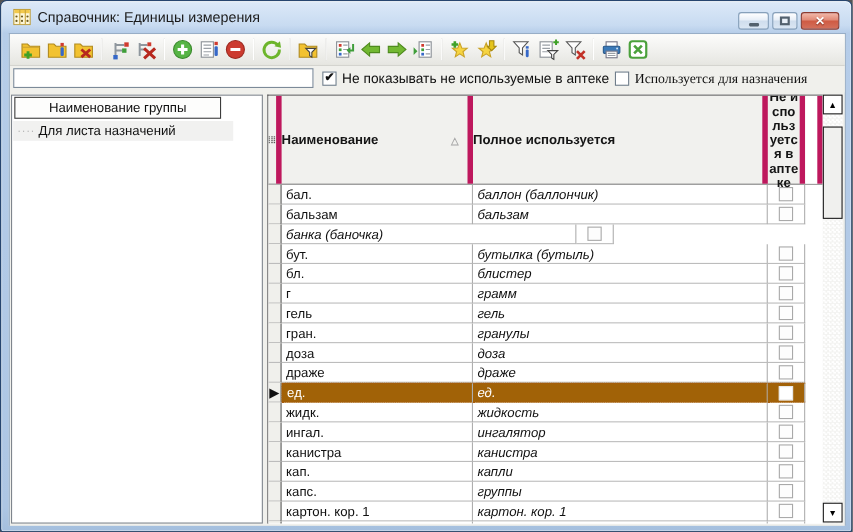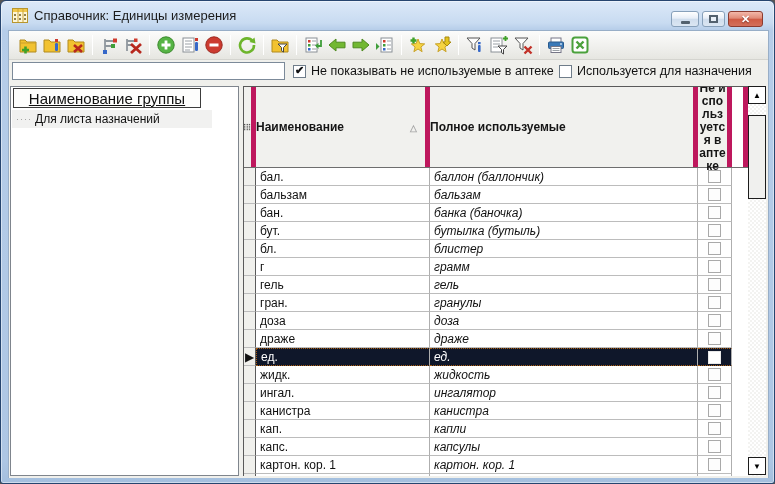--- a/index.html
+++ b/index.html
@@ -34,29 +34,29 @@
     background:linear-gradient(180deg,#fcfcfb 0%,#efefec 60%,#e6e6e1 100%); border-bottom:1px solid #d4d4cf; padding-left:7px; }
   .tb { width:24px; height:24px; display:flex; align-items:center; justify-content:center; border-radius:2px; }
   .tb svg { width:20px; height:20px; }
   .tbsep { width:1px; height:20px; background:#c2c2bd; border-right:1px solid #ffffff; margin:0 4px; }
 
   
   .filterrow { position:absolute; left:0; top:29px; width:759px; height:24px; background:#f0f0ec; }
   .searchbox { position:absolute; left:3px; top:2px; width:273px; height:18px; border:1px solid #7c8a99;
     background:#fff; font-size:12px; padding:0 3px; font-family:"Liberation Sans",sans-serif; outline:none; }
   .chk { position:absolute; top:4px; display:flex; align-items:center; gap:5px; font-size:12.5px; color:#111; white-space:nowrap; }
-  .chk1 { left:284px; } .chk2 { left:550px; }
+  .chk1 { left:284px; } .chk2 { left:550px;font-family:Liberation Serif, serif; }
   .cbox { width:13px; height:13px; background:#fff; border:1px solid #6f7d8a; display:inline-flex;
     align-items:center; justify-content:center; font-size:11px; font-weight:bold; color:#111; }
   .cbox.checked::after { content:"✔"; margin-top:-2px; }
 
   
   .grouppanel { position:absolute; left:1px; top:55px; width:229px; height:390px; background:#fff; border:1px solid #7f858d; }
   .grouphdr { position:absolute; left:2px; top:1px; width:188px; height:20px; border:1px solid #3c3c3c;
-    background:#fdfdfc; display:flex; align-items:center; justify-content:center; font-size:15px; color:#111;text-decoration:underline; }
+    background:#fdfdfc; display:flex; align-items:center; justify-content:center; font-size:12px; color:#111; }
   .treeitem { position:absolute; left:1px; top:23px; width:200px; height:18px; background:#f1f1f0;
     display:flex; align-items:center; font-size:12px; color:#111; }
   .treedots { color:#9a9a9a; font-size:9px; letter-spacing:1px; margin:0 3px 0 4px; }
 
   
   .grid { position:absolute; left:234px; top:55px; width:505px; height:390px; background:#fff;
     border:1px solid #5a5a5a; border-right:none; border-bottom:none; overflow:hidden; }
   .ghead { display:flex; height:81px; background:#f1f1ee; border-bottom:1px solid #6e6e6e; }
   .ghead .hc { border-right:5px solid #be185d; display:flex; align-items:center; justify-content:flex-start;
     text-align:center; font-size:12px; color:#151515; position:relative;font-weight:bold; }
@@ -69,21 +69,21 @@
   .trow { display:flex; height:18px; background:#fff; }
   .trow > div { border-right:1px solid #aeaeae; border-bottom:1px solid #bcbcbc; font-size:12px; color:#111;
     display:flex; align-items:center; overflow:hidden; white-space:nowrap; }
   .ind { width:12px; background:#f0f0ec; border-right-color:#5a5a5a !important; justify-content:center;
     font-size:8px; color:#000; }
   .c1 { width:174px; padding-left:4px;text-align:right; } .c2 { width:268px; padding-left:4px;font-style:italic; }
   .c3 { width:34px; justify-content:center; }
   .fill { flex:1; border-right:none !important; border-bottom:none !important; }
   .rowcb { width:13px; height:13px; border:1px solid #a9a9a9; background:#fdfdfd; }
 
-  .trow.sel .c1, .trow.sel .c2, .trow.sel .c3 { background:#0f172a; color:#fff;
+  .trow.sel .c1, .trow.sel .c2, .trow.sel .c3 { background:#a16207; color:#fff;
     border-top:1px dotted #a85b10; border-bottom:1px dotted #a85b10; }
   .trow.sel .c1 { border-left:1px dotted #a85b10; }
   .trow.sel .rowcb { border-color:#e8e8e8; background:#fff; }
   .trow.sel .ind::after { content:"▶"; }
 
   
   .vscroll { position:absolute; left:739px; top:55px; width:18px; height:390px;
     background:repeating-conic-gradient(#ffffff 0% 25%, #f3f3f1 0% 50%) 0 0/4px 4px; }
   .sbtn { position:absolute; left:0; width:18px; height:18px; background:#fff; border:1px solid #1c1c1c;
     display:flex; align-items:center; justify-content:center; font-size:8px; color:#000; }
@@ -307,21 +307,21 @@
         <div class="hc hc-ind">
           <svg class="custicon" width="8" height="9" viewBox="0 0 8 9">
             <path d="M0 1h2M3 1h5M0 3h2M3 3h5M0 5h2M3 5h5M0 7h2M3 7h5" stroke="#333" stroke-width="1" stroke-dasharray="1.5 1"></path>
           </svg>
         </div>
         <div class="hc hc-name">
           <span>Наименование</span>
           <span class="sortmark">△</span>
         </div>
         <div class="hc hc-full">
-          <span>Полное используемые</span>
+          <span>Полное используется</span>
         </div>
         <div class="hc hc-chk">
           <span>Не используется в аптеке</span>
         </div>
         <div class="hc hc-fill"></div>
       </div>
 
       <div class="trow">
           <div class="ind"></div>
           <div class="c1">бал.</div>
@@ -335,21 +335,20 @@
           <div class="ind"></div>
           <div class="c1">бальзам</div>
           <div class="c2">бальзам</div>
           <div class="c3">
             <span class="rowcb"></span>
           </div>
           <div class="fill"></div>
         </div>
       <div class="trow">
           <div class="ind"></div>
-          <div class="c1">бан.</div>
           <div class="c2">банка (баночка)</div>
           <div class="c3">
             <span class="rowcb"></span>
           </div>
           <div class="fill"></div>
         </div>
       <div class="trow">
           <div class="ind"></div>
           <div class="c1">бут.</div>
           <div class="c2">бутылка (бутыль)</div>
@@ -453,21 +452,21 @@
           <div class="c1">кап.</div>
           <div class="c2">капли</div>
           <div class="c3">
             <span class="rowcb"></span>
           </div>
           <div class="fill"></div>
         </div>
       <div class="trow">
           <div class="ind"></div>
           <div class="c1">капс.</div>
-          <div class="c2">капсулы</div>
+          <div class="c2">группы</div>
           <div class="c3">
             <span class="rowcb"></span>
           </div>
           <div class="fill"></div>
         </div>
       <div class="trow">
           <div class="ind"></div>
           <div class="c1">картон. кор. 1</div>
           <div class="c2">картон. кор. 1</div>
           <div class="c3">

